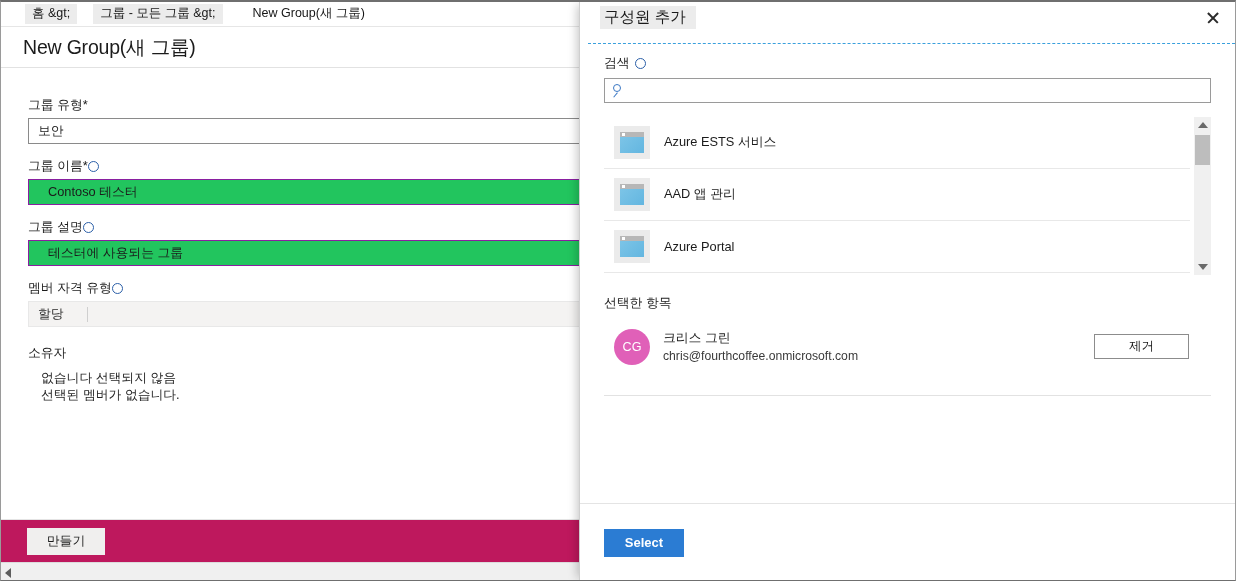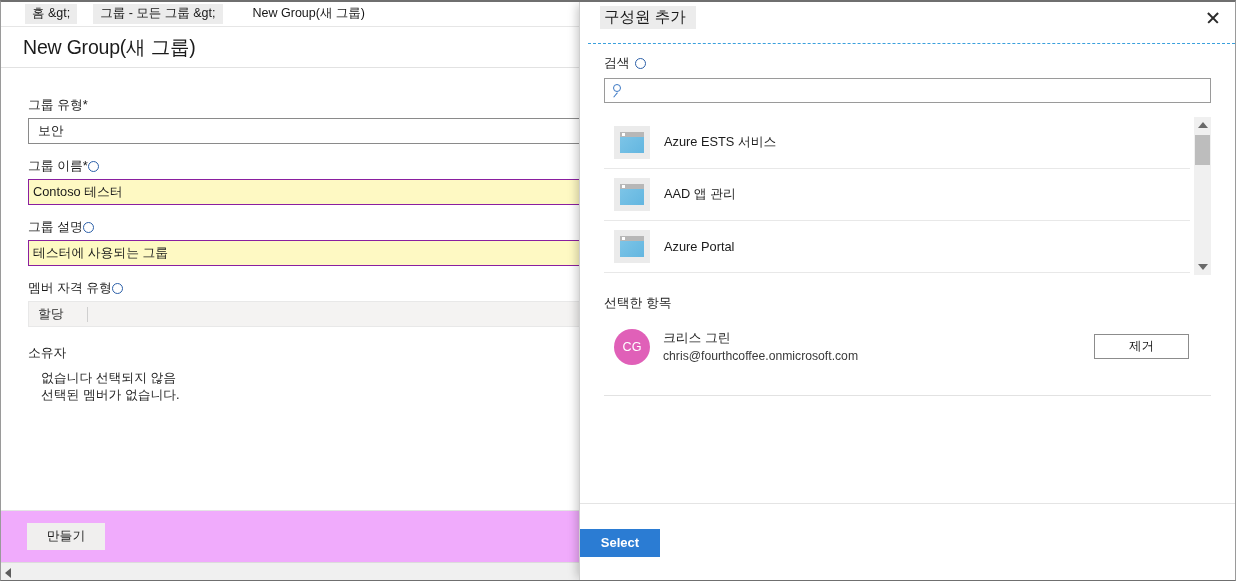--- a/index.html
+++ b/index.html
@@ -113,42 +113,42 @@
   }
   .ctl.select.disabled::after {
     content: "";
     position: absolute;
     left: 58px; top: 5px;
     width: 1px; height: 15px;
     background: #cfcfcf;
   }
   .ctl.input {
     border: 1px solid #8a1fa0;
-    background: #fef9c3;
-    padding-left: 4px;
+    background: #22c55e;
+    padding-left: 19px;
     font-size: 12.8px;
   }
   .section-h {
     font-size: 12.8px;
     color: #1b1b1b;
     margin-top: 18px;
     margin-bottom: 8px;
   }
   .section-sub {
     font-size: 12.8px;
     color: #232323;
     padding-left: 13px;
   }
 
   .blade-footer {
     position: absolute;
     left: 0; right: 0; bottom: 19px;
-    height: 52px;
+    height: 43px;
     border-top: 1px solid #e4e4e4;
-    background: #f0abfc;
+    background: #be185d;
     display: flex;
     align-items: center;
     padding-left: 26px;
   }
   .btn-create {
     background: #f0efee;
     border: none;
     min-width: 78px;
     height: 27px;
     font-size: 12.8px;
@@ -379,20 +379,21 @@
   }
 
   .panel-footer {
     position: absolute;
     left: 0; right: 0; bottom: 0;
     height: 78px;
     border-top: 1px solid #e4e4e4;
     background: #ffffff;
     display: flex;
     align-items: center;
+    padding-left: 24px;
   }
   .btn-select {
     min-width: 80px; height: 28px;
     background: #2b7cd3;
     border: none;
     color: #ffffff;
     font-family: inherit;
     font-size: 13px;
     font-weight: bold;
     cursor: pointer;

